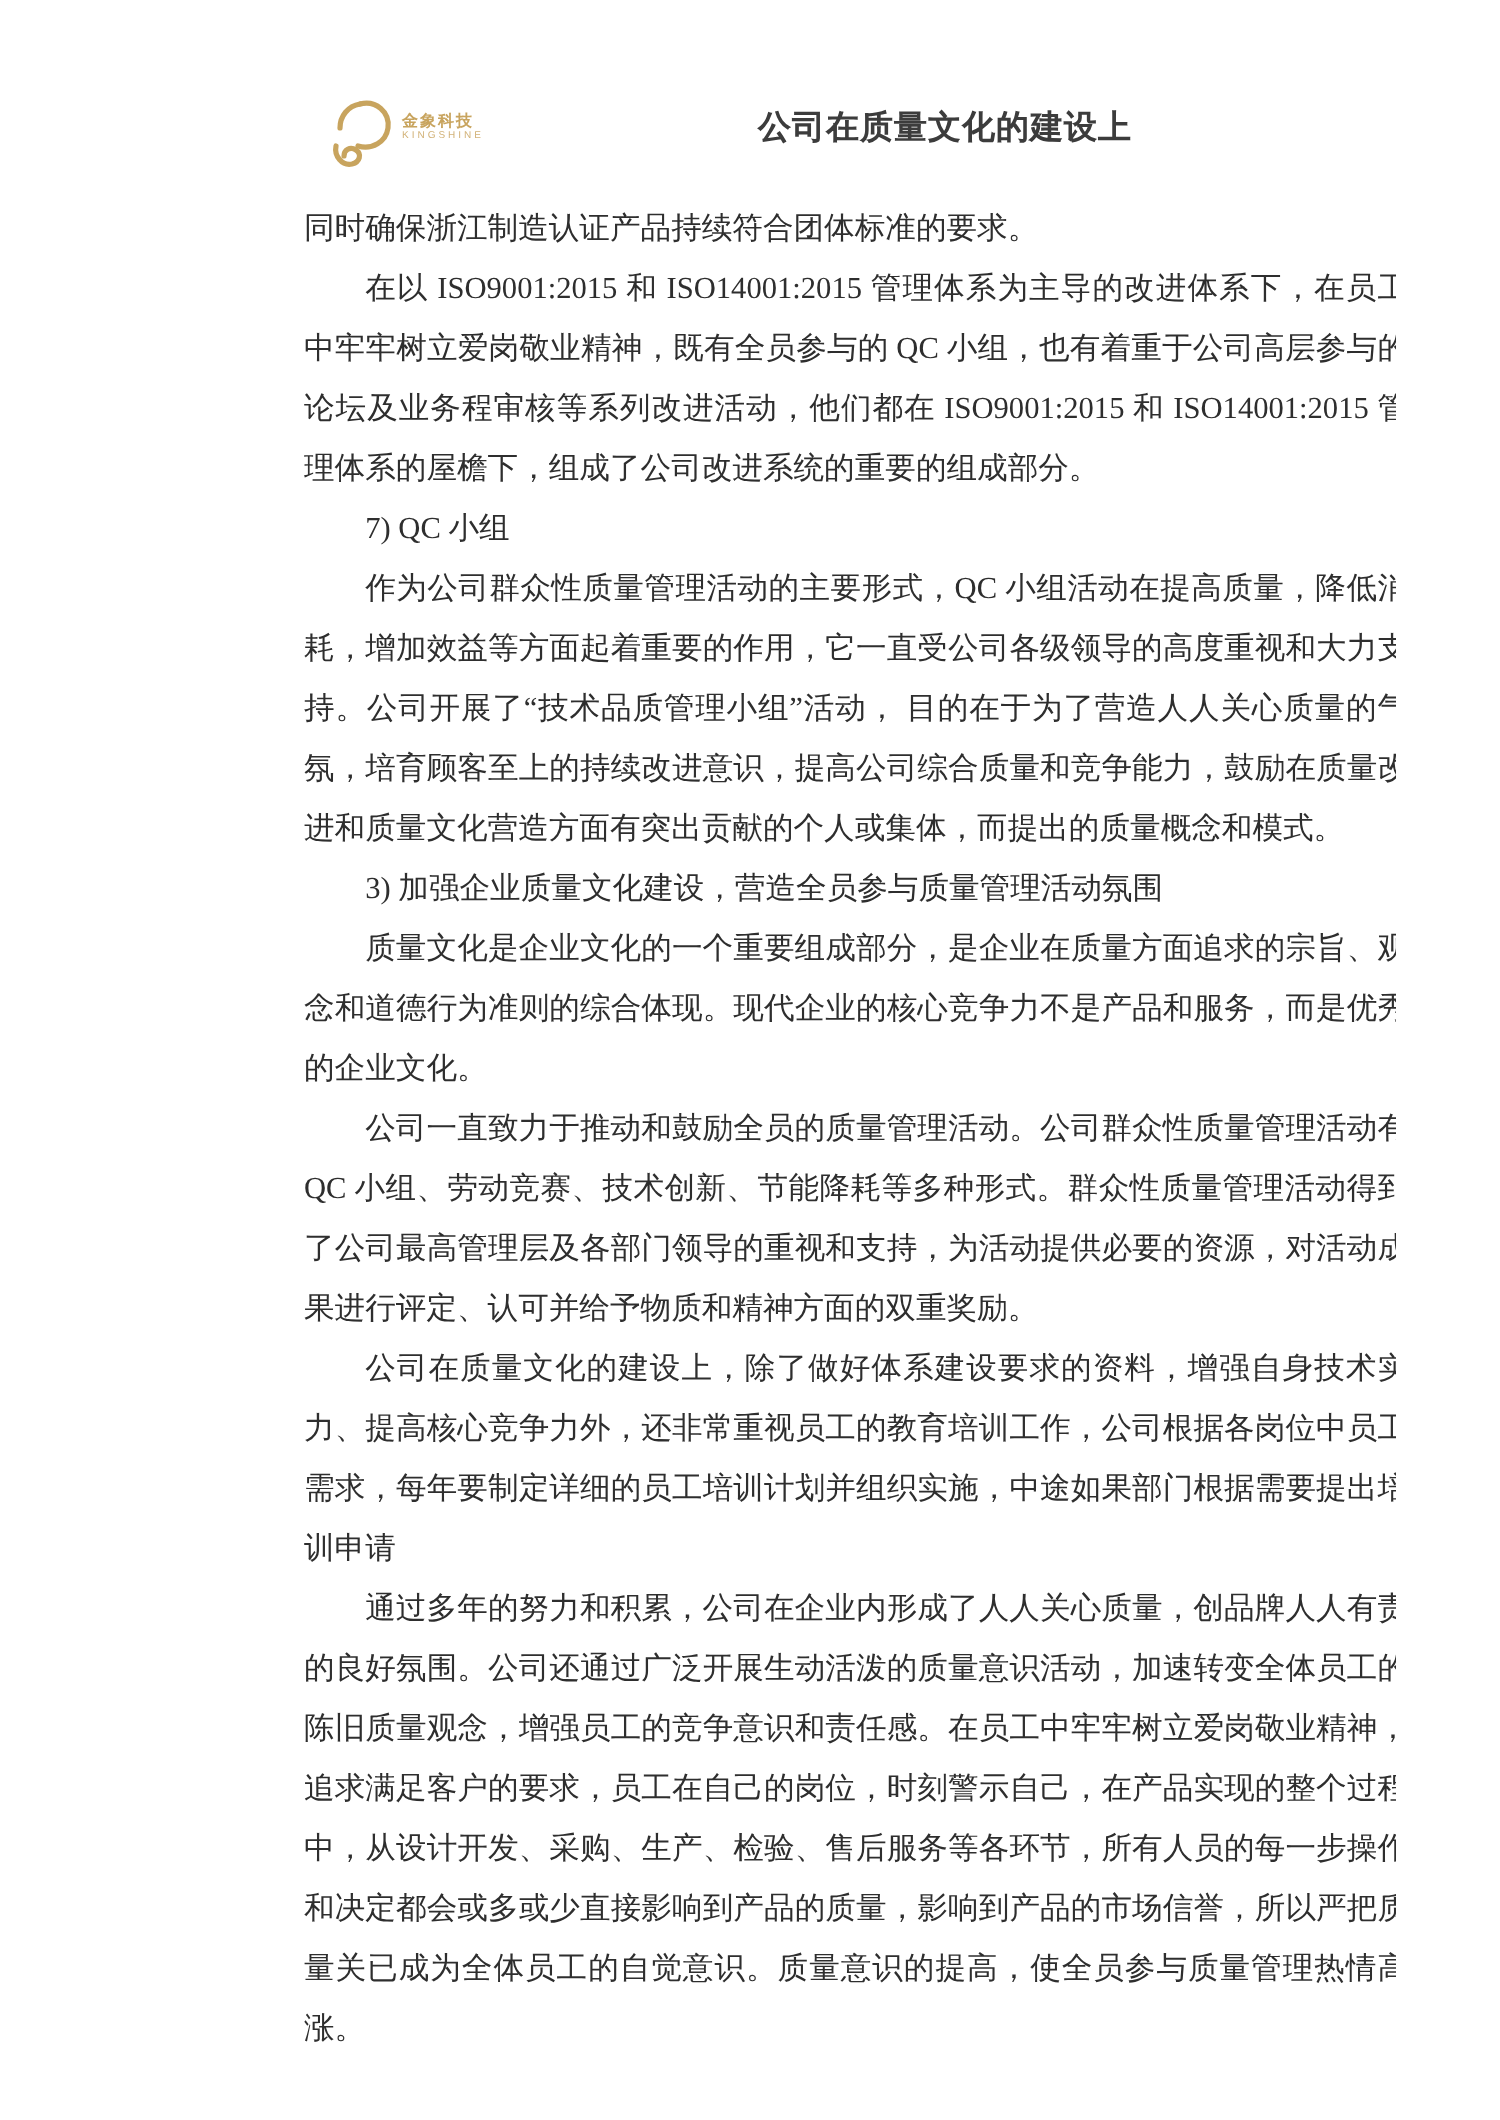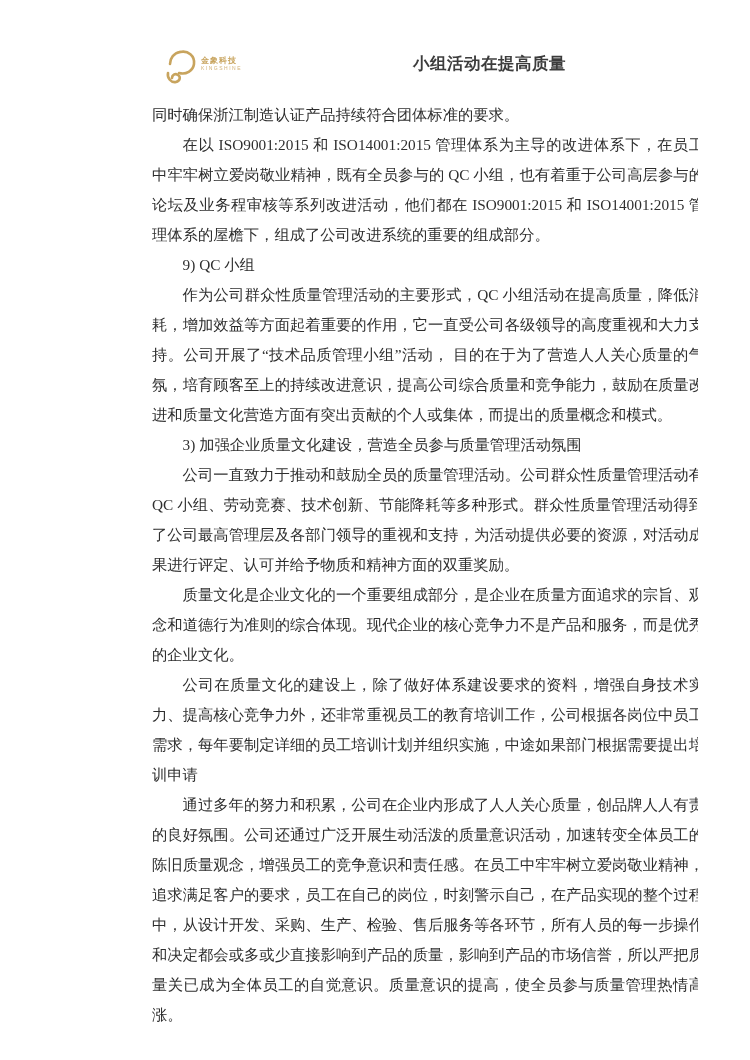--- a/index.html
+++ b/index.html
@@ -94,29 +94,29 @@
           <path d="M18 6 C 12 7, 8 12, 8 18" stroke="#c8a45e" stroke-width="2.6" stroke-linecap="round" fill="none"></path>
           <path d="M6 27 C 5 32, 9 37, 14 36 C 18 35, 19 31, 16 29 C 13 27, 10 29, 10 32" stroke="#c8a45e" stroke-width="2.6" stroke-linecap="round" fill="none"></path>
         </svg>
       </span>
       <span class="logo-text-col">
         <span class="logo-cn">金象科技</span>
         <span class="logo-en">KINGSHINE</span>
       </span>
     </div>
 
-    <div class="company-name">小组活动在提高质量</div>
+    <div class="company-name">公司在质量文化的建设上</div>
 
   </div>
 
   <div class="doc-body">
       <p class="para">同时确保浙江制造认证产品持续符合团体标准的要求。</p>
       <p class="para indent">在以 ISO9001:2015 和 ISO14001:2015 管理体系为主导的改进体系下，在员工中牢牢树立爱岗敬业精神，既有全员参与的 QC 小组，也有着重于公司高层参与的论坛及业务程审核等系列改进活动，他们都在 ISO9001:2015 和 ISO14001:2015 管理体系的屋檐下，组成了公司改进系统的重要的组成部分。</p>
-      <p class="para indent">9) QC 小组</p>
+      <p class="para indent">7) QC 小组</p>
       <p class="para indent">作为公司群众性质量管理活动的主要形式，QC 小组活动在提高质量，降低消耗，增加效益等方面起着重要的作用，它一直受公司各级领导的高度重视和大力支持。公司开展了“技术品质管理小组”活动， 目的在于为了营造人人关心质量的气氛，培育顾客至上的持续改进意识，提高公司综合质量和竞争能力，鼓励在质量改进和质量文化营造方面有突出贡献的个人或集体，而提出的质量概念和模式。</p>
       <p class="para indent">3) 加强企业质量文化建设，营造全员参与质量管理活动氛围</p>
+      <p class="para indent">质量文化是企业文化的一个重要组成部分，是企业在质量方面追求的宗旨、观念和道德行为准则的综合体现。现代企业的核心竞争力不是产品和服务，而是优秀的企业文化。</p>
       <p class="para indent">公司一直致力于推动和鼓励全员的质量管理活动。公司群众性质量管理活动有 QC 小组、劳动竞赛、技术创新、节能降耗等多种形式。群众性质量管理活动得到了公司最高管理层及各部门领导的重视和支持，为活动提供必要的资源，对活动成果进行评定、认可并给予物质和精神方面的双重奖励。</p>
-      <p class="para indent">质量文化是企业文化的一个重要组成部分，是企业在质量方面追求的宗旨、观念和道德行为准则的综合体现。现代企业的核心竞争力不是产品和服务，而是优秀的企业文化。</p>
       <p class="para indent">公司在质量文化的建设上，除了做好体系建设要求的资料，增强自身技术实力、提高核心竞争力外，还非常重视员工的教育培训工作，公司根据各岗位中员工需求，每年要制定详细的员工培训计划并组织实施，中途如果部门根据需要提出培训申请</p>
       <p class="para indent">通过多年的努力和积累，公司在企业内形成了人人关心质量，创品牌人人有责的良好氛围。公司还通过广泛开展生动活泼的质量意识活动，加速转变全体员工的陈旧质量观念，增强员工的竞争意识和责任感。在员工中牢牢树立爱岗敬业精神，追求满足客户的要求，员工在自己的岗位，时刻警示自己，在产品实现的整个过程中，从设计开发、采购、生产、检验、售后服务等各环节，所有人员的每一步操作和决定都会或多或少直接影响到产品的质量，影响到产品的市场信誉，所以严把质量关已成为全体员工的自觉意识。质量意识的提高，使全员参与质量管理热情高涨。</p>
     </div>
 
 </div>
 
 </body></html>

